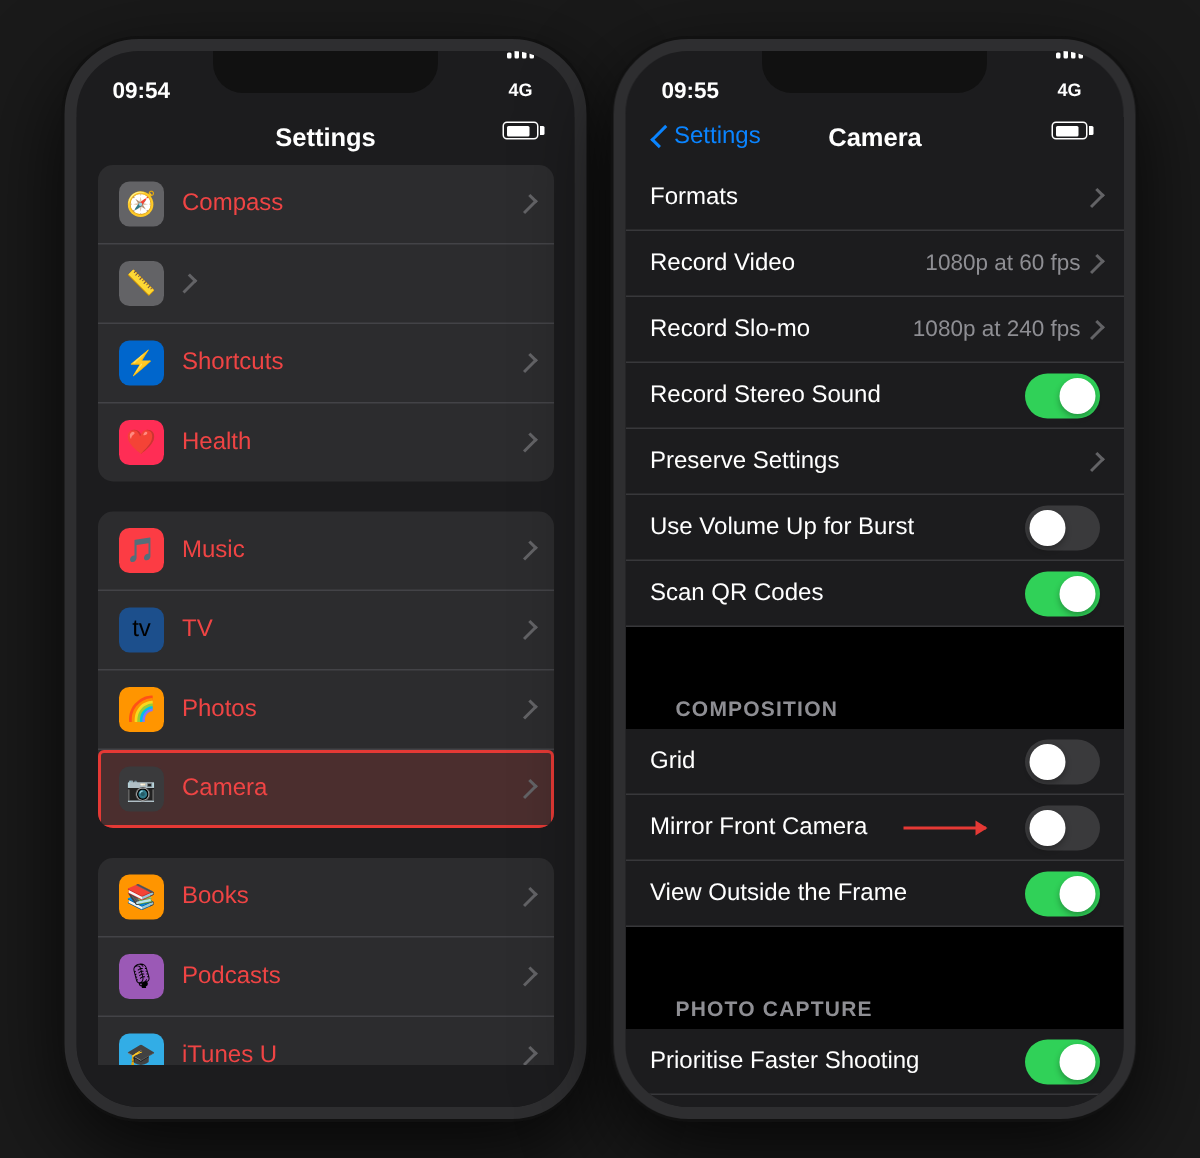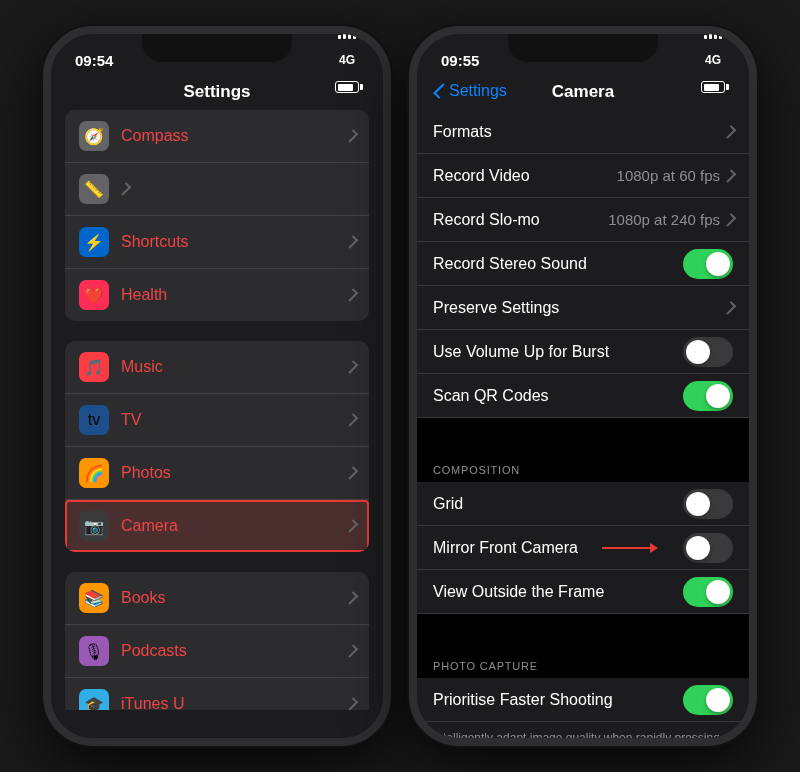--- a/index.html
+++ b/index.html
@@ -251,24 +251,24 @@
     }
 
     .toggle.off .toggle-knob {
       left: 3px;
     }
 
     
     .bg-gray { background: #636366; }
 
     .camera-section-header {
-      font-size: 11px;
-      font-weight: 400;
+      font-size: 14px;
+      font-weight: 700;
       color: #8e8e93;
-      padding: 16px 16px 6px;
+      padding: 16px 33px 6px;
       letter-spacing: 0.8px;
       text-transform: uppercase;
     }
 
     .camera-row {
       display: flex;
       align-items: center;
       padding: 0 16px;
       height: 44px;
       border-bottom: 0.5px solid rgba(84,84,88,0.5);

